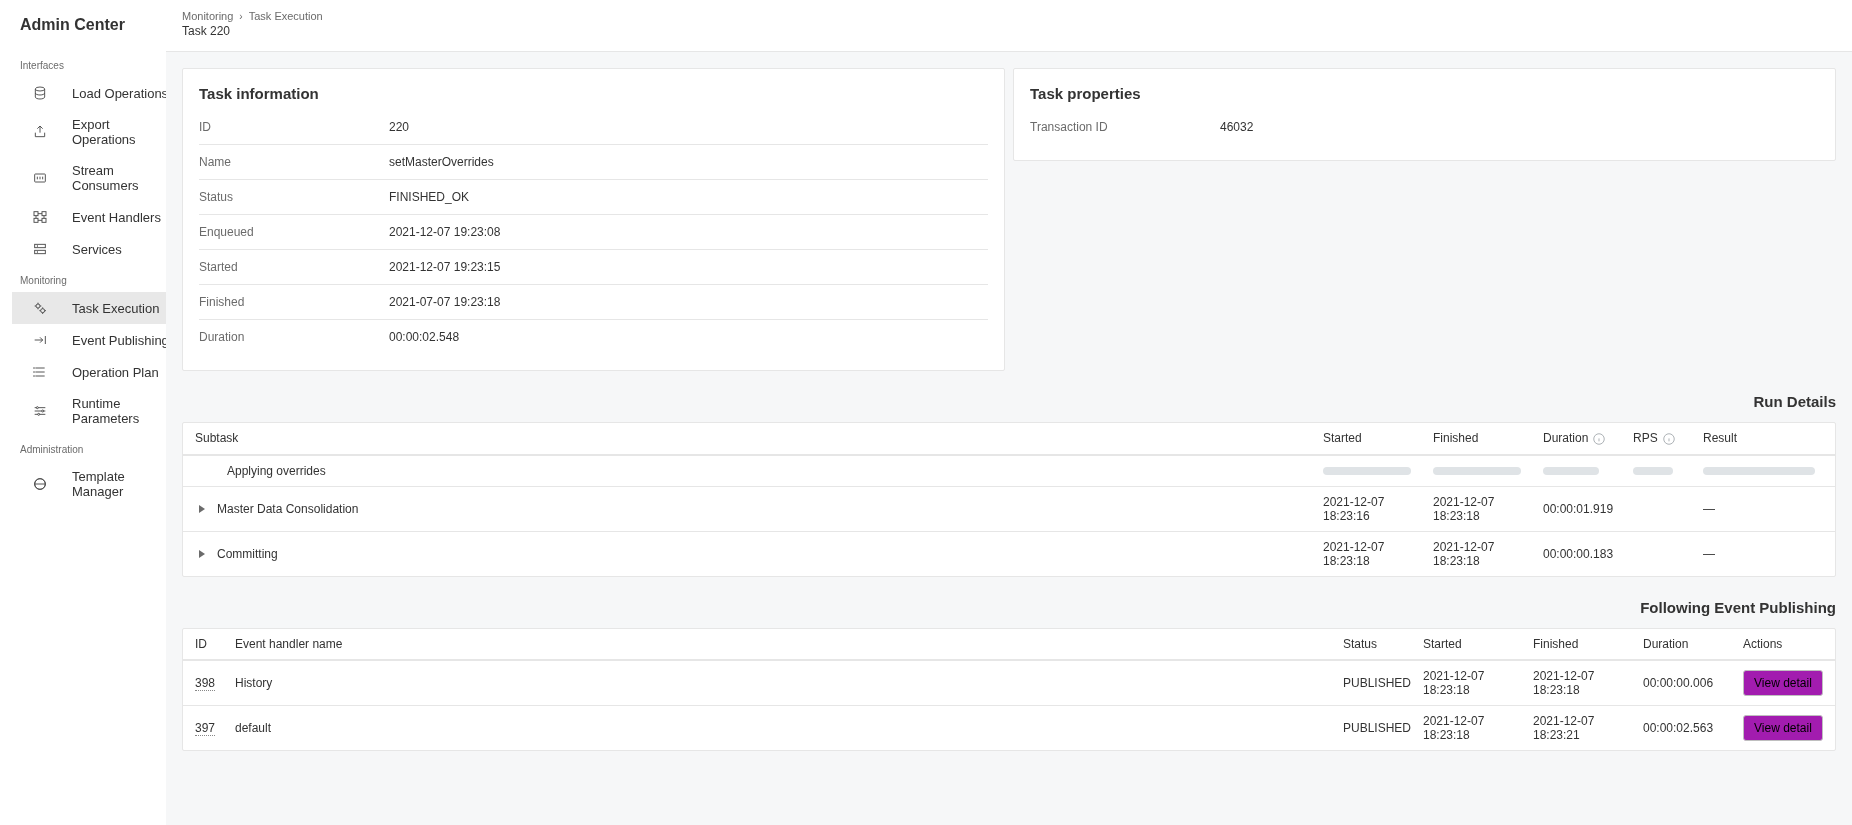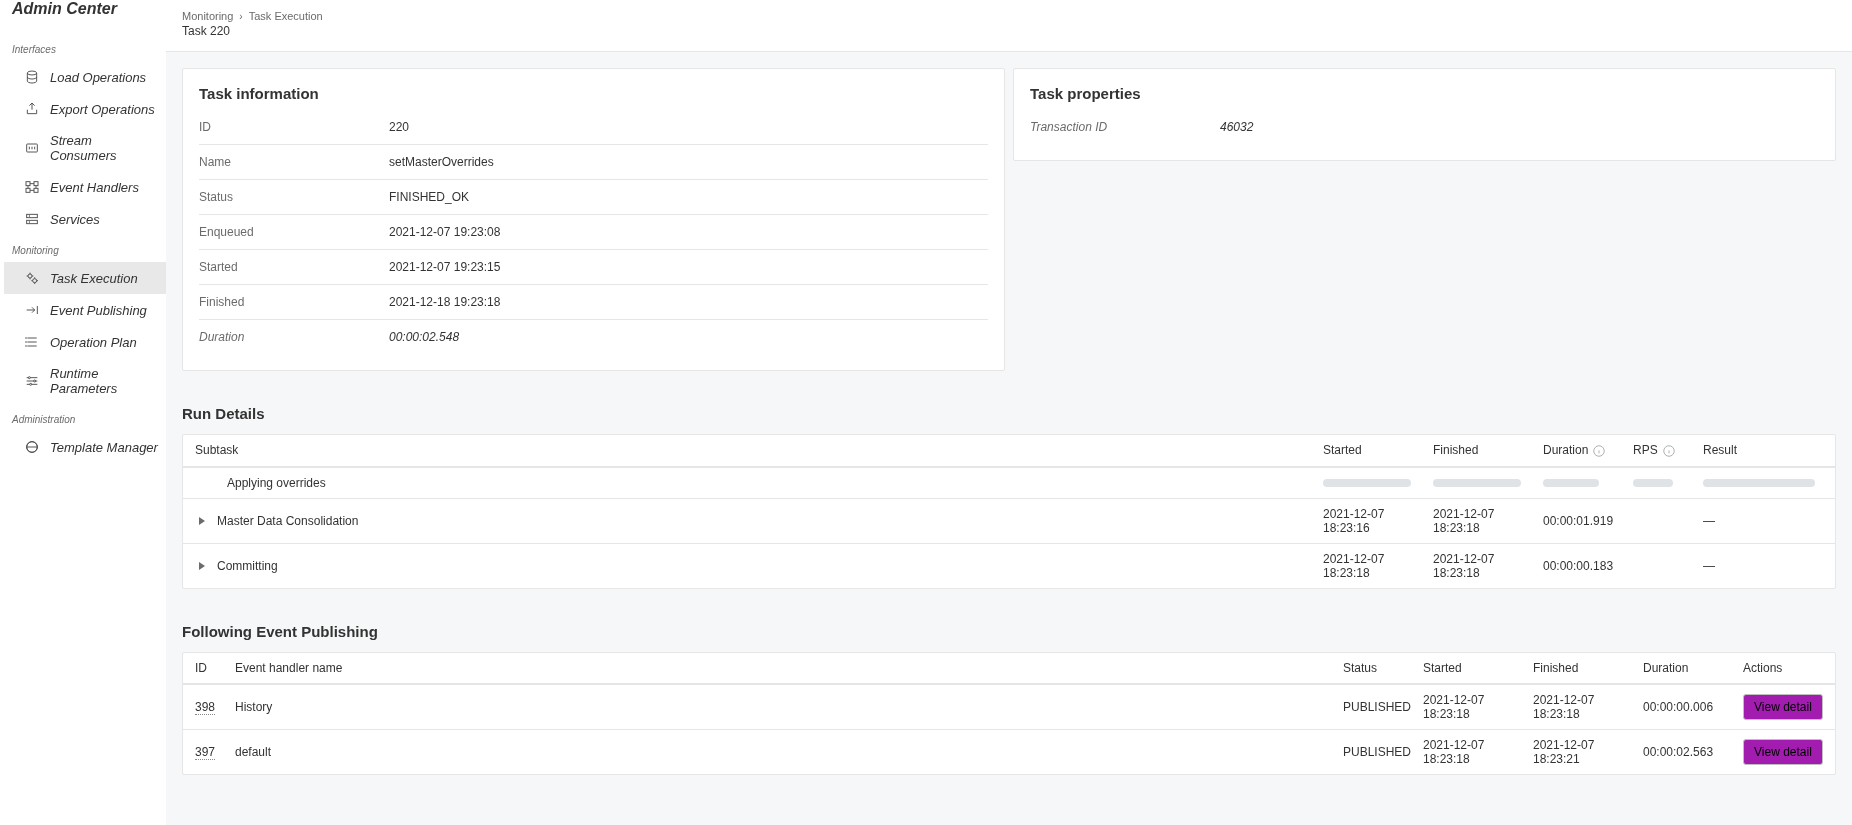--- a/index.html
+++ b/index.html
@@ -22,41 +22,41 @@
   font-size:13px;
   color:var(--text);
   width:1852px;
   height:825px;
   overflow:hidden;
 }
 
 
 .sidebar{
   position:absolute;
-  left:4px;top:0;
+  left:12px;top:0;
   width:166px;
   height:825px;
   border-right:1px solid var(--border);
+  padding-top:16px;
   background:#fff;
-  font-style:italic;
 }
 .sidebar .app-title{
   font-size:16px;
   font-weight:600;
   padding:0 8px 16px 8px;
 }
 .side-section{
   font-size:10px;
   color:var(--muted);
   padding:10px 8px 6px 8px;
 }
 .side-item{
   display:flex;
   align-items:center;
-  gap:10px;
+  gap:24px;
   padding:8px 8px 8px 20px;
   font-size:13px;
   color:var(--text);
   cursor:pointer;
 }
 .side-item.active{ background:var(--bg-side-active); }
 .side-icon{ width:16px;height:16px;flex:0 0 16px;display:inline-flex;align-items:center;justify-content:center; }
 .side-icon svg{ width:16px;height:16px;stroke:#4a4a4a;stroke-width:1.4;fill:none; }
 
 
@@ -111,29 +111,30 @@
 .kv{
   width:100%;
 }
 .kv-row{
   display:flex;
   align-items:center;
   padding:10px 0;
   border-bottom:1px solid var(--border);
   font-size:12px;
 }
-.kv-row:last-child{ border-bottom:none;font-style:italic; }
+.kv-row:last-child{ border-bottom:none; }
 .kv-key{ width:190px; color:var(--muted); }
 .kv-val{ flex:1; color:var(--text); }
 
 
 .section-title{
   font-size:15px;
   font-weight:600;
-  margin:34px 0 12px 0;
+  margin:22px 0 12px 0;
+  text-align:right;
 }
 
 
 .data-table{
   width:100%;
   background:#fff;
   border:1px solid var(--border);
   border-radius:2px;
   font-size:12px;
 }
@@ -343,21 +344,21 @@
           <div class="kv-row">
             <div class="kv-key">Enqueued</div>
             <div class="kv-val">2021-12-07 19:23:08</div>
           </div>
           <div class="kv-row">
             <div class="kv-key">Started</div>
             <div class="kv-val">2021-12-07 19:23:15</div>
           </div>
           <div class="kv-row">
             <div class="kv-key">Finished</div>
-            <div class="kv-val">2021-12-18 19:23:18</div>
+            <div class="kv-val">2021-07-07 19:23:18</div>
           </div>
           <div class="kv-row">
             <div class="kv-key">Duration</div>
             <div class="kv-val">00:00:02.548</div>
           </div>
         </div>
     </section>
     <section class="card">
       <div class="card-title">Task properties</div>
       <div class="kv" id="task-props-kv">

